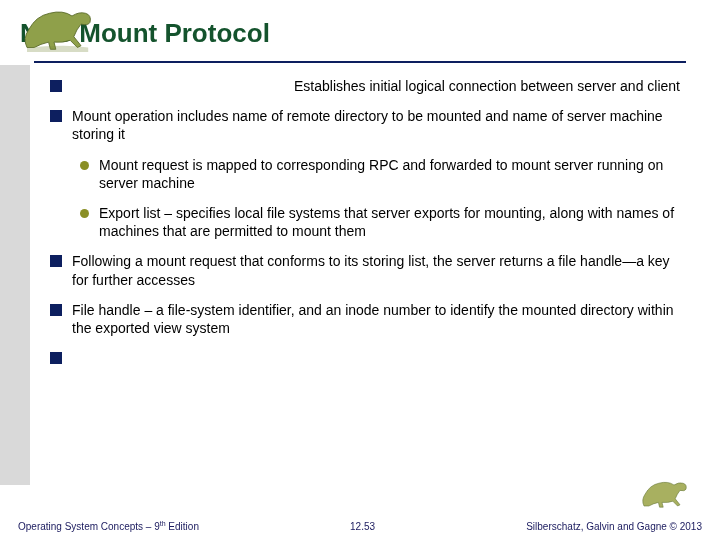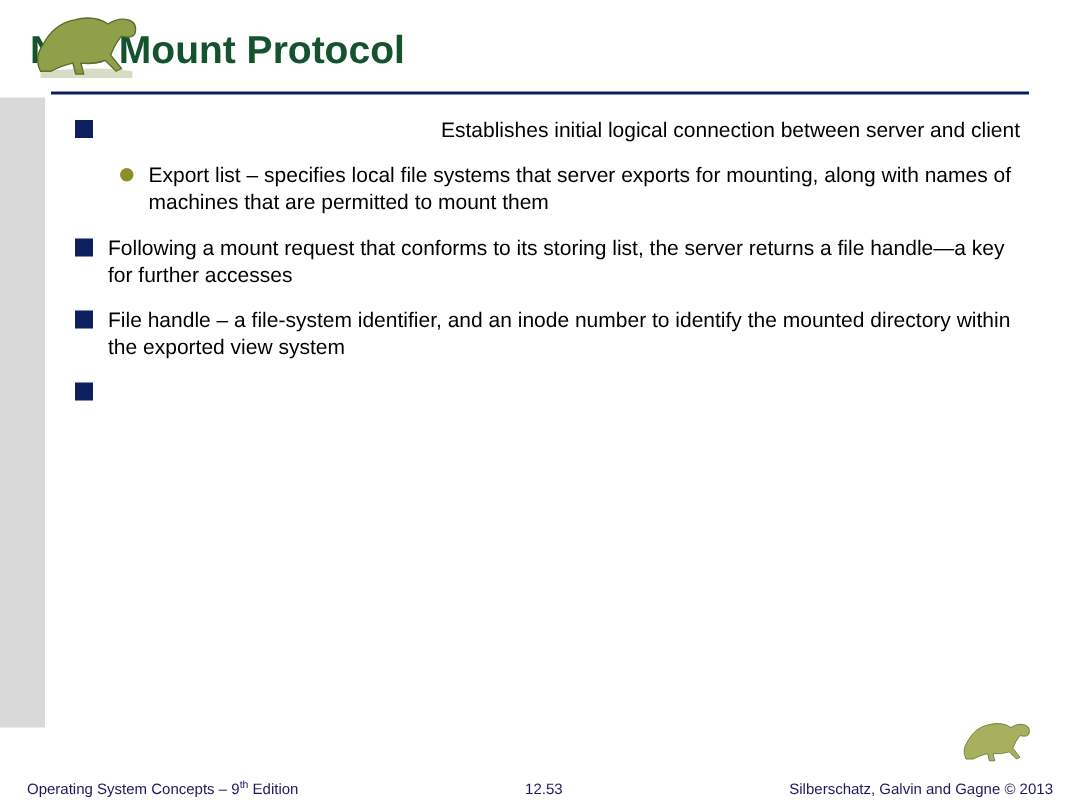--- a/index.html
+++ b/index.html
@@ -111,20 +111,28 @@
   </svg>
   <div class="title">NFS Mount Protocol</div>
 </div>
 <hr class="hr">
 
 <div class="content">
   <div class="bullet-l1">
     <div class="sq"></div>
     <div>Establishes initial logical connection between server and client</div>
   </div>
+  <div class="bullet-l1">
+    <div class="sq"></div>
+    <div>Mount operation includes name of remote directory to be mounted and name of server machine storing it</div>
+  </div>
+  <div class="bullet-l2">
+    <div class="dot"></div>
+    <div>Mount request is mapped to corresponding RPC and forwarded to mount server running on server machine</div>
+  </div>
   <div class="bullet-l2">
     <div class="dot"></div>
     <div>Export list – specifies local file systems that server exports for mounting, along with names of machines that are permitted to mount them</div>
   </div>
   <div class="bullet-l1">
     <div class="sq"></div>
     <div>Following a mount request that conforms to its storing list, the server returns a file handle—a key for further accesses</div>
   </div>
   <div class="bullet-l1">
     <div class="sq"></div>

